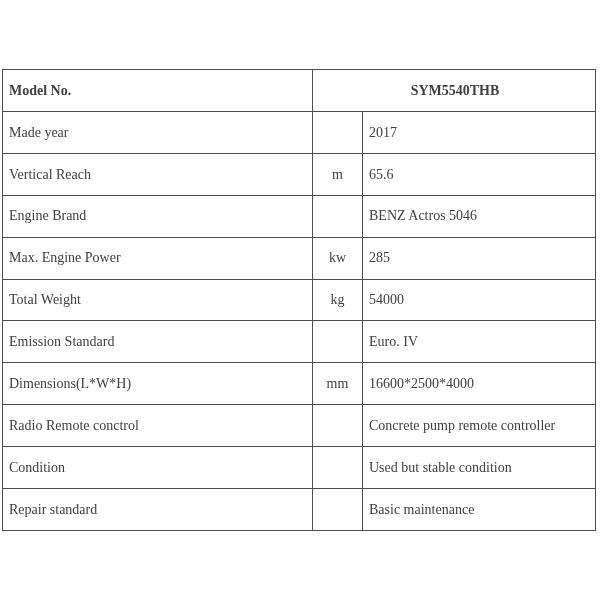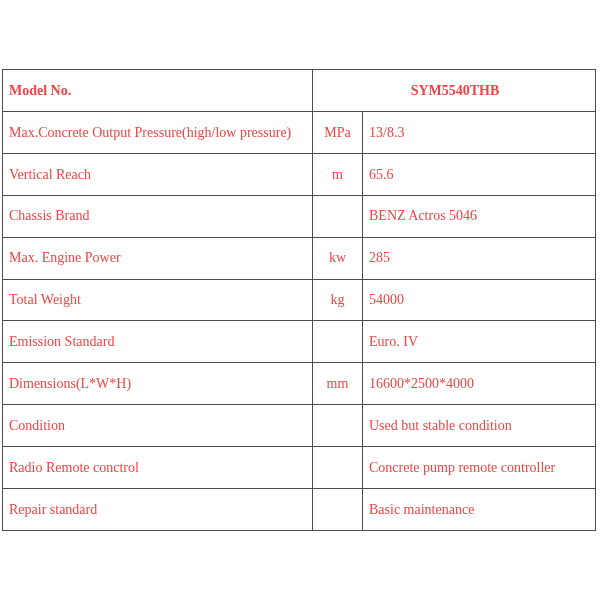--- a/index.html
+++ b/index.html
@@ -20,21 +20,21 @@
     overflow: hidden;
   }
   table.spec {
     position: absolute;
     left: 2px;
     top: 69px;
     width: 593px;
     height: 462px;
     border-collapse: collapse;
     table-layout: fixed;
-    color: #ef4444;
+    color: #404040;
     font-size: 14px;
   }
   table.spec td, table.spec th {
     border: 1px solid #4d4d4d;
     padding: 0 4px 0 6px;
     vertical-align: middle;
     overflow: hidden;
     white-space: nowrap;
     font-weight: normal;
     text-align: left;
@@ -62,32 +62,32 @@
       <col style="width:310px">
       <col style="width:50px">
       <col style="width:233px">
     </colgroup>
     <tbody>
       <tr>
         <th class="header-label">Model No.</th>
         <td class="header-value" colspan="2">SYM5540THB</td>
       </tr>
 
-        <tr>
-      <td class="label-cell">Max.Concrete Output Pressure(high/low pressure)</td>
-      <td class="unit-cell">MPa</td>
-      <td class="value-cell">13/8.3</td>
+    <tr>
+      <td class="label-cell">Made year</td>
+      <td class="unit-cell"></td>
+      <td class="value-cell">2017</td>
     </tr>
         <tr>
       <td class="label-cell">Vertical Reach</td>
       <td class="unit-cell">m</td>
       <td class="value-cell">65.6</td>
     </tr>
         <tr>
-      <td class="label-cell">Chassis Brand</td>
+      <td class="label-cell">Engine Brand</td>
       <td class="unit-cell"></td>
       <td class="value-cell">BENZ Actros 5046</td>
     </tr>
         <tr>
       <td class="label-cell">Max. Engine Power</td>
       <td class="unit-cell">kw</td>
       <td class="value-cell">285</td>
     </tr>
         <tr>
       <td class="label-cell">Total Weight</td>
@@ -98,28 +98,28 @@
       <td class="label-cell">Emission Standard</td>
       <td class="unit-cell"></td>
       <td class="value-cell">Euro. IV</td>
     </tr>
         <tr>
       <td class="label-cell">Dimensions(L*W*H)</td>
       <td class="unit-cell">mm</td>
       <td class="value-cell">16600*2500*4000</td>
     </tr>
         <tr>
+      <td class="label-cell">Radio Remote conctrol</td>
+      <td class="unit-cell"></td>
+      <td class="value-cell">Concrete pump remote controller</td>
+    </tr>
+        <tr>
       <td class="label-cell">Condition</td>
       <td class="unit-cell"></td>
       <td class="value-cell">Used but stable condition</td>
-    </tr>
-        <tr>
-      <td class="label-cell">Radio Remote conctrol</td>
-      <td class="unit-cell"></td>
-      <td class="value-cell">Concrete pump remote controller</td>
     </tr>
         <tr>
       <td class="label-cell">Repair standard</td>
       <td class="unit-cell"></td>
       <td class="value-cell">Basic maintenance</td>
     </tr>
       </tbody>
   </table>
 
 </div>

